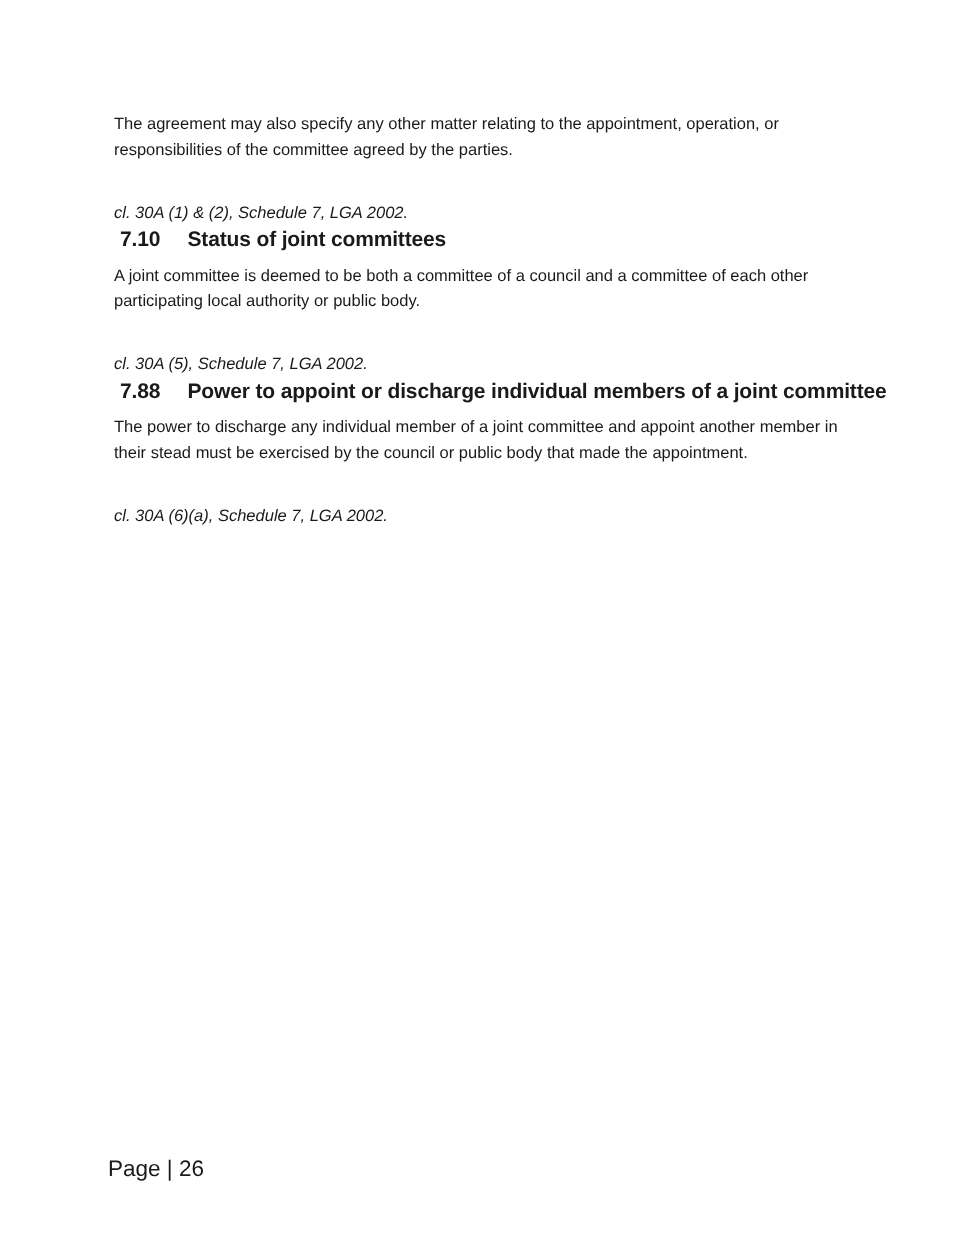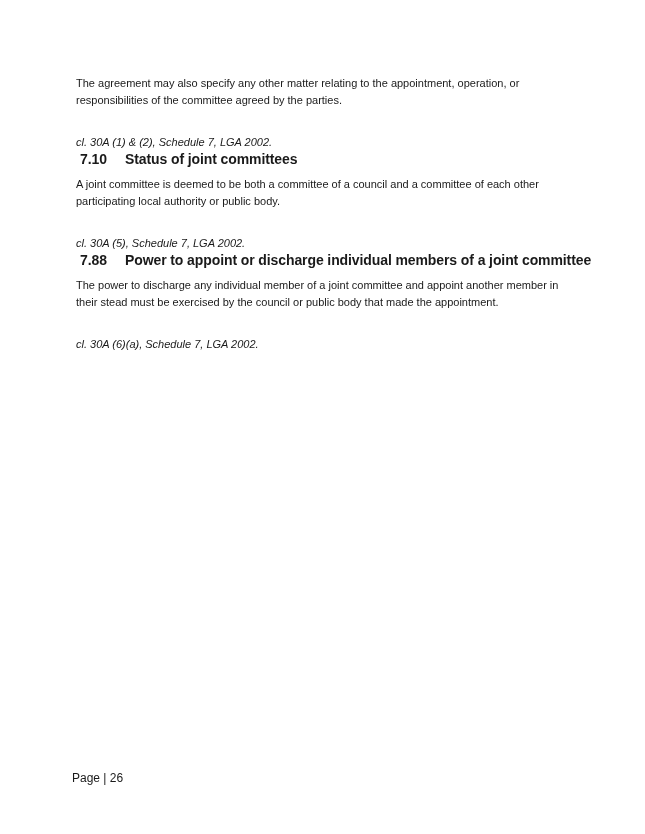--- a/index.html
+++ b/index.html
@@ -5,21 +5,21 @@
   html, body { margin: 0; padding: 0; }
   body {
     width: 645px; height: 834px; background: #ffffff; position: relative;
     font-family: "Liberation Sans", sans-serif; color: #1a1a1a; overflow: hidden;
   }
   .page { position: absolute; left: 0; top: 0; width: 645px; height: 794px; }
   .p { position: absolute; left: 76px; width: 490px; font-size: 11px; line-height: 17px; margin: 0; }
   .cite { position: absolute; left: 60px; font-size: 11px; font-style: italic; margin: 16px; line-height: 17px; }
   .h { position: absolute; left: 76px; font-size: 14px; font-weight: bold; margin: 4px; line-height: 18px; white-space: nowrap; letter-spacing: -0.1px; }
   .h .num { display: inline-block; width: 45px; }
-  .footer { position: absolute; left: 72px; top: 771px; font-size: 12px; }
+  .footer { position: absolute; left: 72px; top: 771px; font-size: 15px; }
 </style>
 </head>
 <body>
 
 <div class="page">
   <p class="p" style="top:75px;">The agreement may also specify any other matter relating to the appointment, operation, or responsibilities of the committee agreed by the parties.</p>
   <p class="cite" style="top:118px;">cl. 30A (1) &amp; (2), Schedule 7, LGA 2002.</p>
 
   <h2 class="h" style="top:146px;">
     <span class="num">7.10</span><span>Status of joint committees</span>

